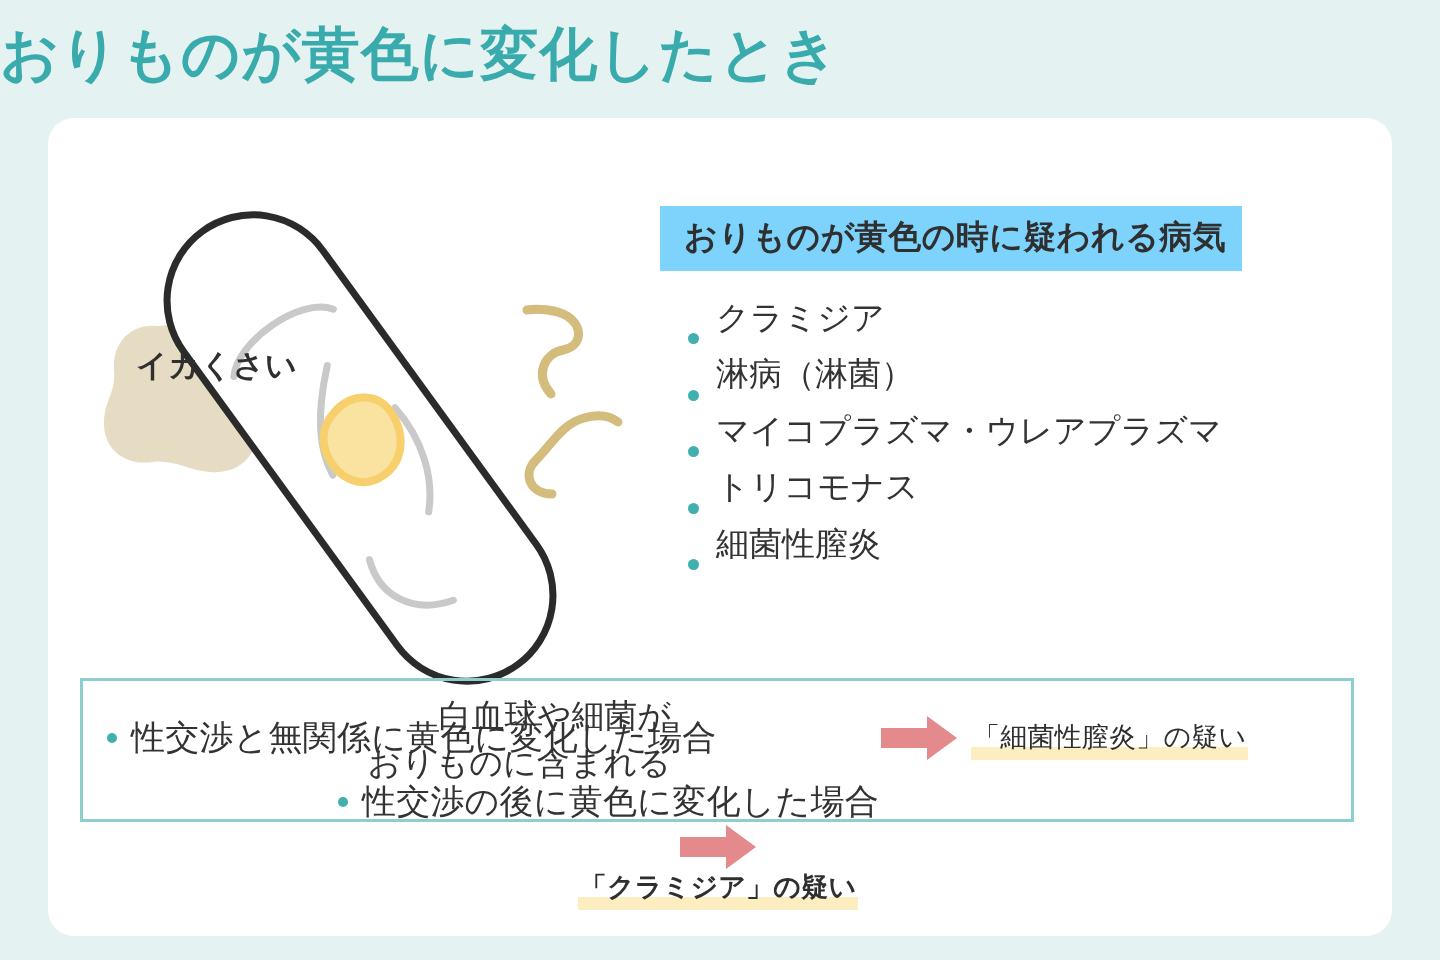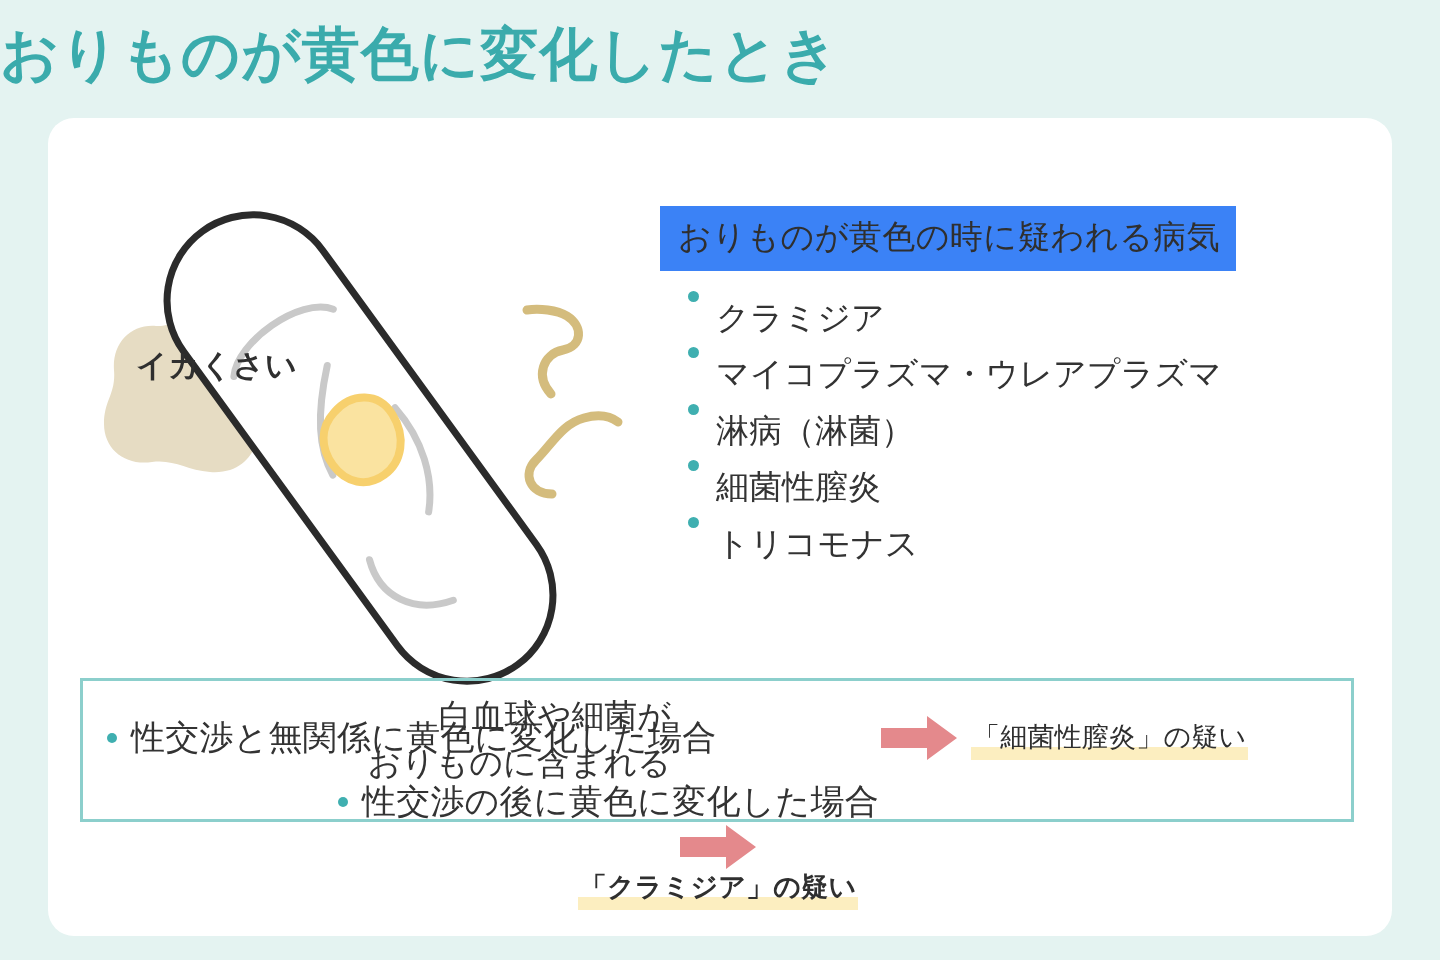--- a/index.html
+++ b/index.html
@@ -79,36 +79,36 @@
 
   
   .right-col {
     position: absolute;
     left: 612px;
     top: 88px;
     width: 700px;
   }
   .right-head {
     display: inline-block;
-    background: #3b82f6;
-    padding: 9px 16px 11px 18px;
+    background: #7dd3fc;
+    padding: 9px 16px 11px 24px;
     font-size: 33px;
-    font-weight: normal;
+    font-weight: bold;
     color: #2f2f2f;
     letter-spacing: 0.4px;
     white-space: nowrap;
   }
   .disease-list {
     margin: 20px 0 0 0;
     padding: 0;
     list-style: none;
   }
   .disease-list li {
     display: flex;
-    align-items: flex-start;
+    align-items: flex-end;
     margin: 0 0 3px 0;
     padding: 0 0 0 28px;
     font-size: 33px;
     color: #333333;
     line-height: 1.62;
     white-space: nowrap;
   }
   .dot {
     width: 11px;
     height: 11px;
@@ -254,33 +254,33 @@
   <div class="right-col">
     <div class="right-head">おりものが黄色の時に疑われる病気</div>
 
     <ul class="disease-list">
       <li>
         <span class="dot"></span>
         <span>クラミジア</span>
       </li>
       <li>
         <span class="dot"></span>
+        <span>淋病（淋菌）</span>
+      </li>
+      <li>
+        <span class="dot"></span>
         <span>マイコプラズマ・ウレアプラズマ</span>
       </li>
       <li>
         <span class="dot"></span>
-        <span>淋病（淋菌）</span>
+        <span>トリコモナス</span>
       </li>
       <li>
         <span class="dot"></span>
         <span>細菌性膣炎</span>
-      </li>
-      <li>
-        <span class="dot"></span>
-        <span>トリコモナス</span>
       </li>
     </ul>
   </div>
 
   <div class="result-box">
 
     <div class="result-row row-1">
       <div class="cond">
         <span class="dot"></span>
         <span class="cond-text">性交渉と無関係に黄色に変化した場合</span>

